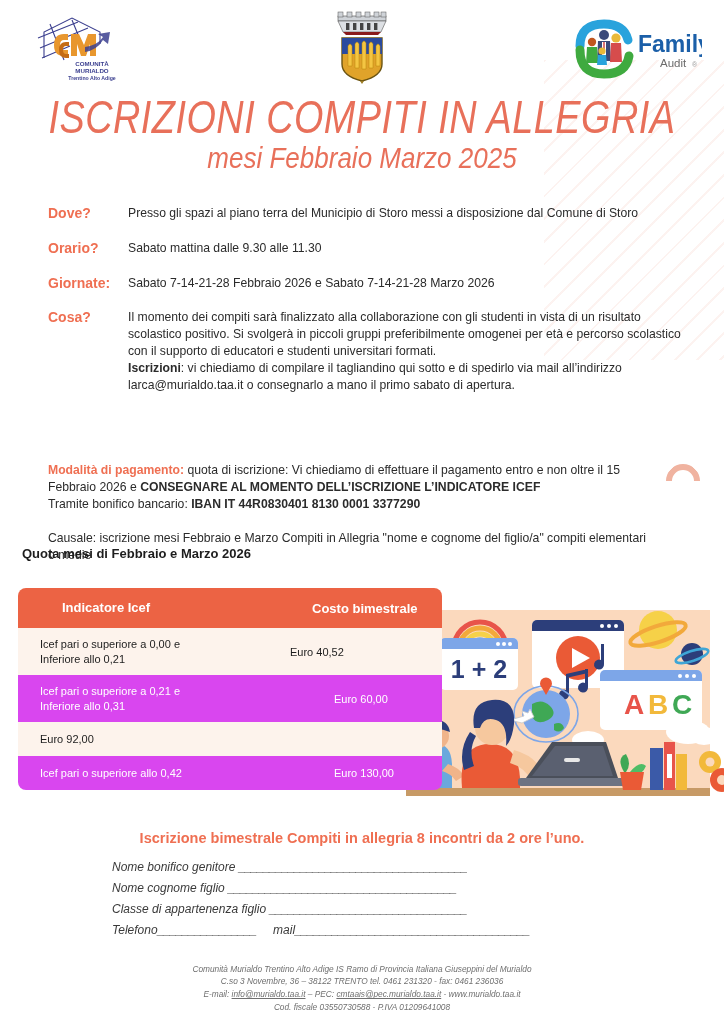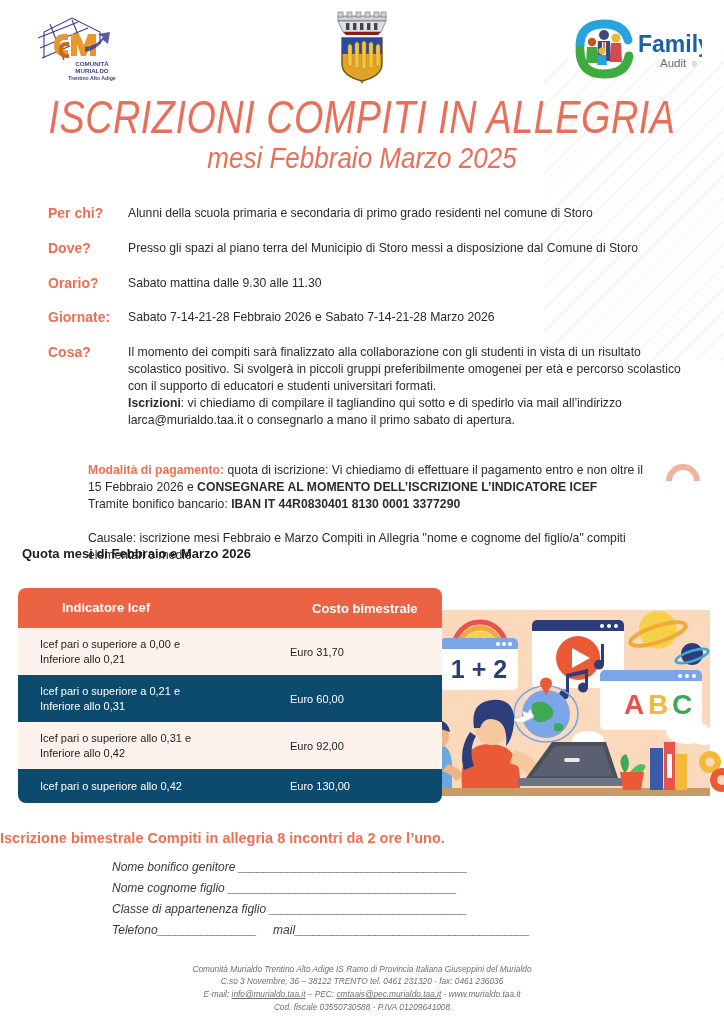--- a/index.html
+++ b/index.html
@@ -99,21 +99,20 @@
   }
   .info-text b { font-weight: 700; margin-top: 12px; }
 
   
   .pay-block {
     position: absolute;
     top: 462px; left: 48px; right: 70px;
     font-size: 12.2px;
     line-height: 1.40;
     color: #2b2b2b;
-    margin-left: 40px;
   }
   .pay-head { color: #ef6f52; font-weight: 700; }
   .pay-block b { font-weight: 700; }
 
   
   .table-heading {
     position: absolute;
     top: 546px; left: 22px;
     font-size: 13px;
     font-weight: 700;
@@ -130,40 +129,40 @@
     z-index: 2;
   }
   .fee-row {
     display: flex;
     align-items: center;
     padding: 9px 0 9px 22px;
     min-height: 34px;
   }
   .fee-row.head { background: #ec6344; min-height: 40px; padding-left: 44px; }
   .fee-row.odd  { background: #fdf3ec; }
-  .fee-row.even { background: #0c4a6e; }
+  .fee-row.even { background: #d946ef; gap: 44px; }
   .fee-c1 { flex: 0 0 250px; font-size: 11px; line-height: 1.32; }
   .fee-c2 { flex: 1; font-size: 11px; }
   .fee-row.head .fee-c1,
   .fee-row.head .fee-c2 { color: #ffffff; font-size: 13px; font-weight: 700; }
   .fee-row.odd  .fee-c1, .fee-row.odd  .fee-c2 { color: #1d1d1d; }
   .fee-row.even .fee-c1, .fee-row.even .fee-c2 { color: #ffffff; }
 
   
   .illustration {
     position: absolute;
     top: 582px; left: 392px;
     width: 332px; height: 228px;
     z-index: 1;
   }
 
   
   .form-block { position: absolute; top: 830px; left: 0; right: 0; }
   .form-title {
-    text-align: left;
+    text-align: center;
     color: #ef6f52;
     font-size: 14.5px;
     font-weight: 700;
     margin-bottom: 14px;
   }
   .form-lines { padding-left: 112px; }
   .form-line {
     font-size: 12px;
     font-style: italic;
     color: #3a3a3a;
@@ -272,24 +271,20 @@
         <text x="120" y="51" font-family="'Liberation Sans',sans-serif" font-size="7" fill="#9a9a9a">®</text>
       </svg>
     </div>
   </div>
 
   <div class="title-main">ISCRIZIONI COMPITI IN ALLEGRIA</div>
   <div class="title-sub">mesi Febbraio Marzo 2025</div>
 
   <div class="info-block">
 
-    <div class="info-row">
-      <div class="info-label">Per chi?</div>
-      <div class="info-text">Alunni della scuola primaria e secondaria di primo grado residenti nel comune di Storo</div>
-    </div>
 
     <div class="info-row">
       <div class="info-label">Dove?</div>
       <div class="info-text">Presso gli spazi al piano terra del Municipio di Storo messi a disposizione dal Comune di Storo</div>
     </div>
 
     <div class="info-row">
       <div class="info-label">Orario?</div>
       <div class="info-text">Sabato mattina dalle 9.30 alle 11.30</div>
     </div>
@@ -318,30 +313,28 @@
   <div class="table-heading">Quota mesi di Febbraio e Marzo 2026</div>
 
   <div class="fee-table">
     <div class="fee-row head">
       <div class="fee-c1">Indicatore Icef</div>
       <div class="fee-c2">Costo bimestrale</div>
     </div>
     <div class="fee-row odd">
       <div class="fee-c1" style="white-space:pre-line">Icef pari o superiore a 0,00 e
 Inferiore allo 0,21</div>
-      <div class="fee-c2">Euro 31,70</div>
+      <div class="fee-c2">Euro 40,52</div>
     </div>
     <div class="fee-row even">
       <div class="fee-c1" style="white-space:pre-line">Icef pari o superiore a 0,21 e
 Inferiore allo 0,31</div>
       <div class="fee-c2">Euro 60,00</div>
     </div>
     <div class="fee-row odd">
-      <div class="fee-c1" style="white-space:pre-line">Icef pari o superiore allo 0,31 e
-Inferiore allo 0,42</div>
       <div class="fee-c2">Euro 92,00</div>
     </div>
     <div class="fee-row even">
       <div class="fee-c1" style="white-space:pre-line">Icef pari o superiore allo 0,42</div>
       <div class="fee-c2">Euro 130,00</div>
     </div>
   </div>
 
   <div class="illustration">
     <svg viewBox="0 0 332 228" width="332" height="228">

